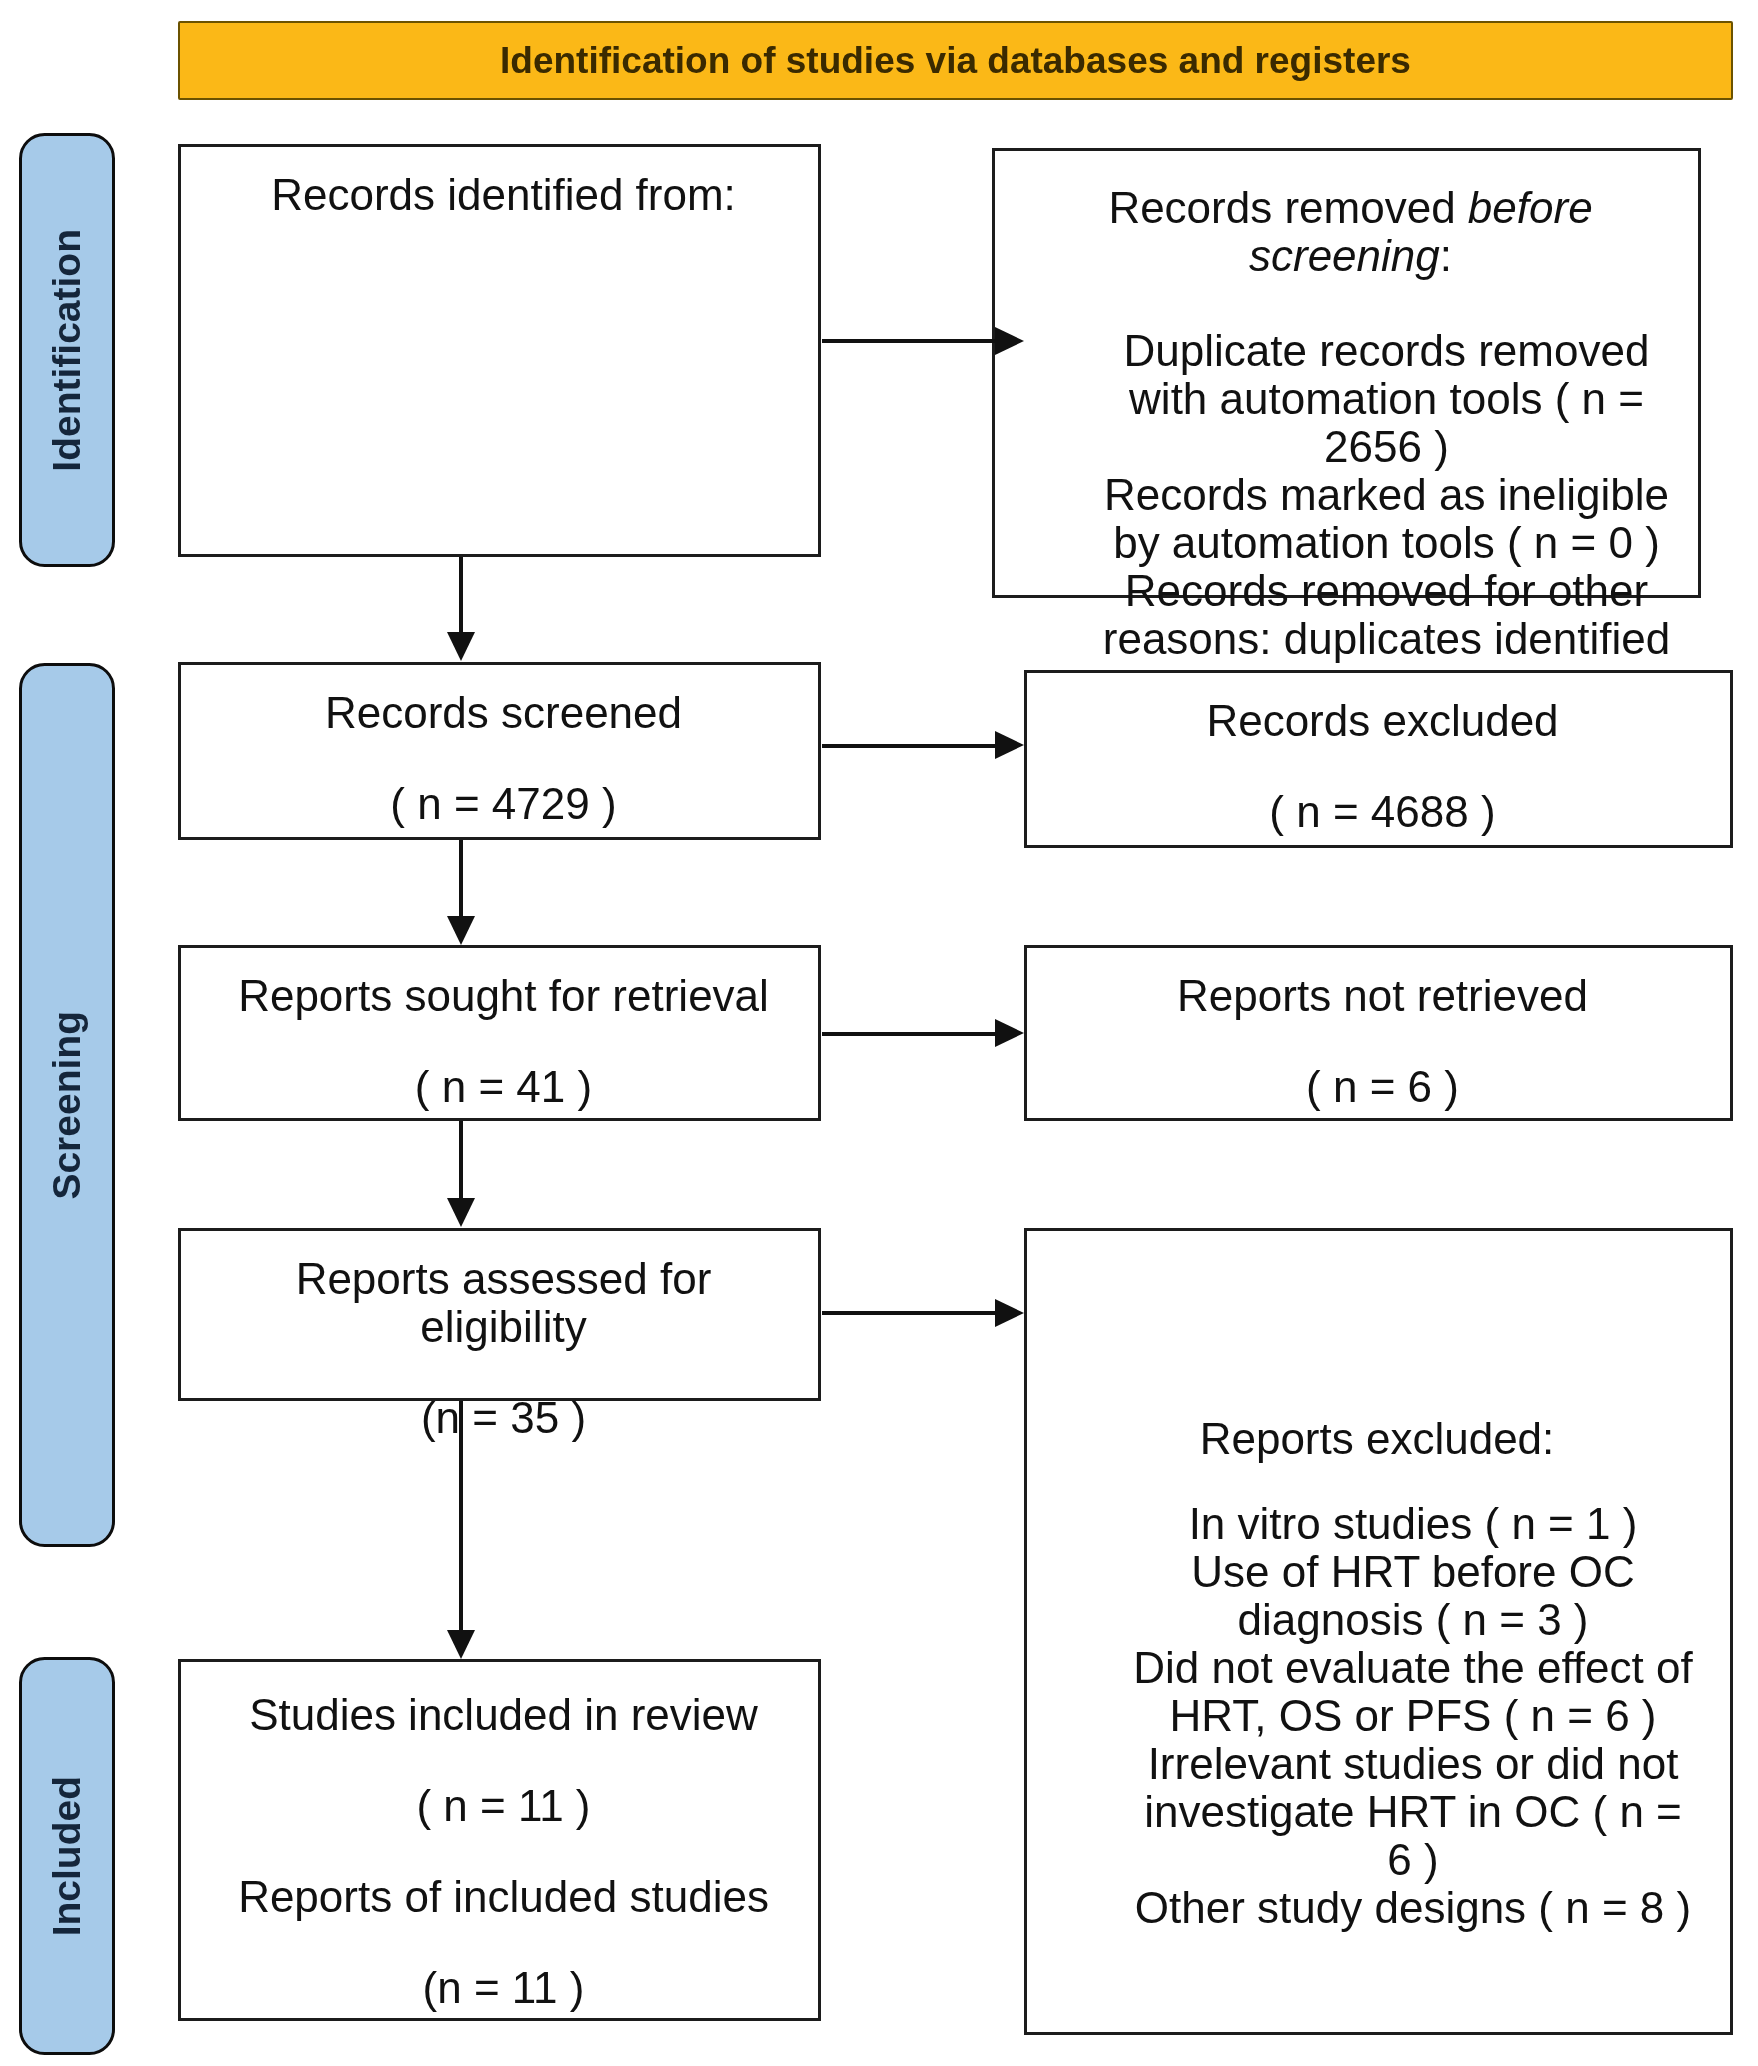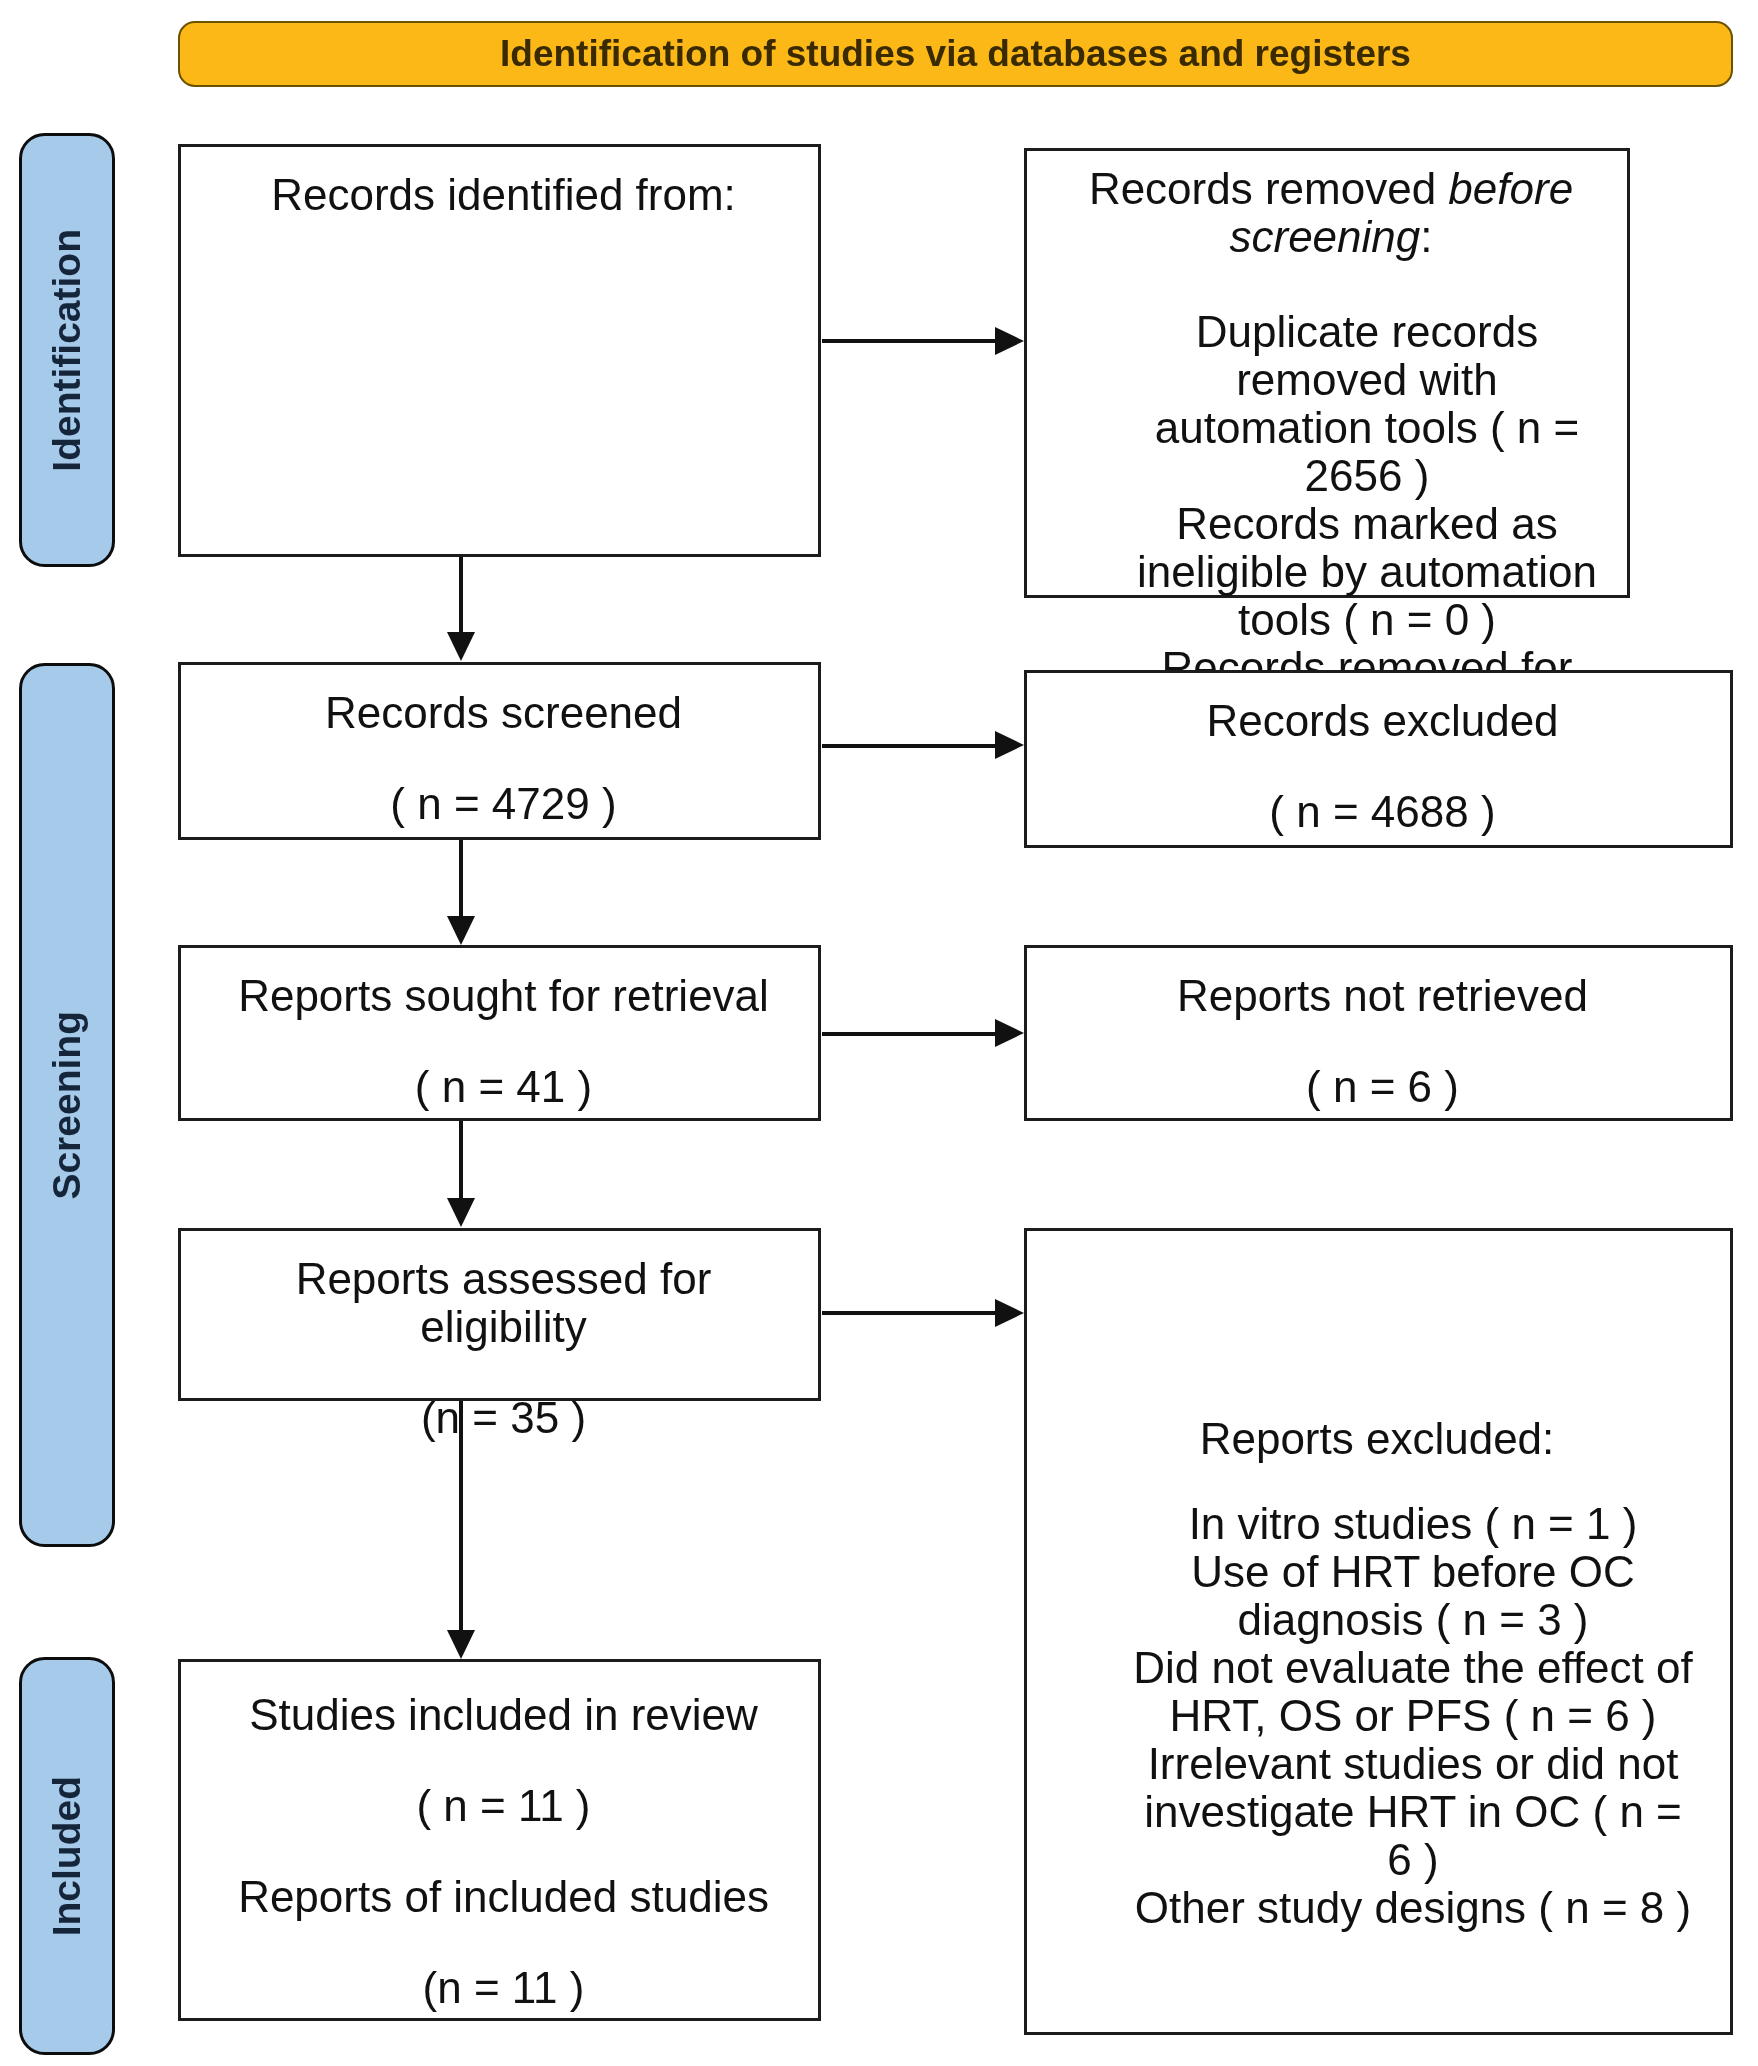--- a/index.html
+++ b/index.html
@@ -6,22 +6,22 @@
     --banner-bg:#FBB817; --banner-text:#3A2A00;
     --stage-bg:#A6CAE9; --stage-text:#15263B;
     --box-border:#1C1C1C; --text:#111111; --arrow:#111111; --background:#FFFFFF;
   }
   html,body{margin:0;padding:0;background:var(--background);}
   #canvas{
     position:relative; width:1758px; height:2066px; background:var(--background);
     font-family:"Liberation Sans","DejaVu Sans",sans-serif; color:var(--text);
   }
   .banner{
-    position:absolute; left:178px; top:21px; width:1555px; height:66px;
-    background:var(--banner-bg); border:2.7px solid #6B5200; border-radius:17px;
+    position:absolute; left:178px; top:21px; width:1555px; height:79px;
+    background:var(--banner-bg); border:2.7px solid #6B5200; border-radius:2px;
     display:flex; align-items:center; justify-content:center; box-sizing:border-box;
     font-size:37px; font-weight:bold; color:var(--banner-text);
   }
   .stage{
     position:absolute; left:18.6px; width:96px;
     background:var(--stage-bg); border:3.2px solid #0d0d0d; border-radius:25.6px;
     display:flex; align-items:center; justify-content:center; box-sizing:border-box;
   }
   .stage span{
     writing-mode:vertical-rl; transform:rotate(180deg);
@@ -70,21 +70,21 @@
     <span>Screening</span>
   </div>
   <div class="stage" style="top:1657px;height:398px;">
     <span>Included</span>
   </div>
 
   <div class="box" style="left:178px;top:144px;width:643px;height:413px;">
     <div>Records identified from:</div>
   </div>
 
-  <div class="box" style="left:1024px;top:148px;width:606px;height:450px;padding-top:14px;">
+  <div class="box" style="left:992px;top:148px;width:709px;height:450px;padding-top:33px;">
     <div>
       <span>Records removed </span><span class="it">before screening</span><span>:</span>
     </div>
     <div class="indent2 gap88">
       <div>Duplicate records removed with automation tools ( n = 2656 )</div>
       <div>Records marked as ineligible by automation tools ( n = 0 )</div>
       <div>Records removed for other reasons: duplicates identified manually ( n = 429 )</div>
     </div>
   </div>
 

